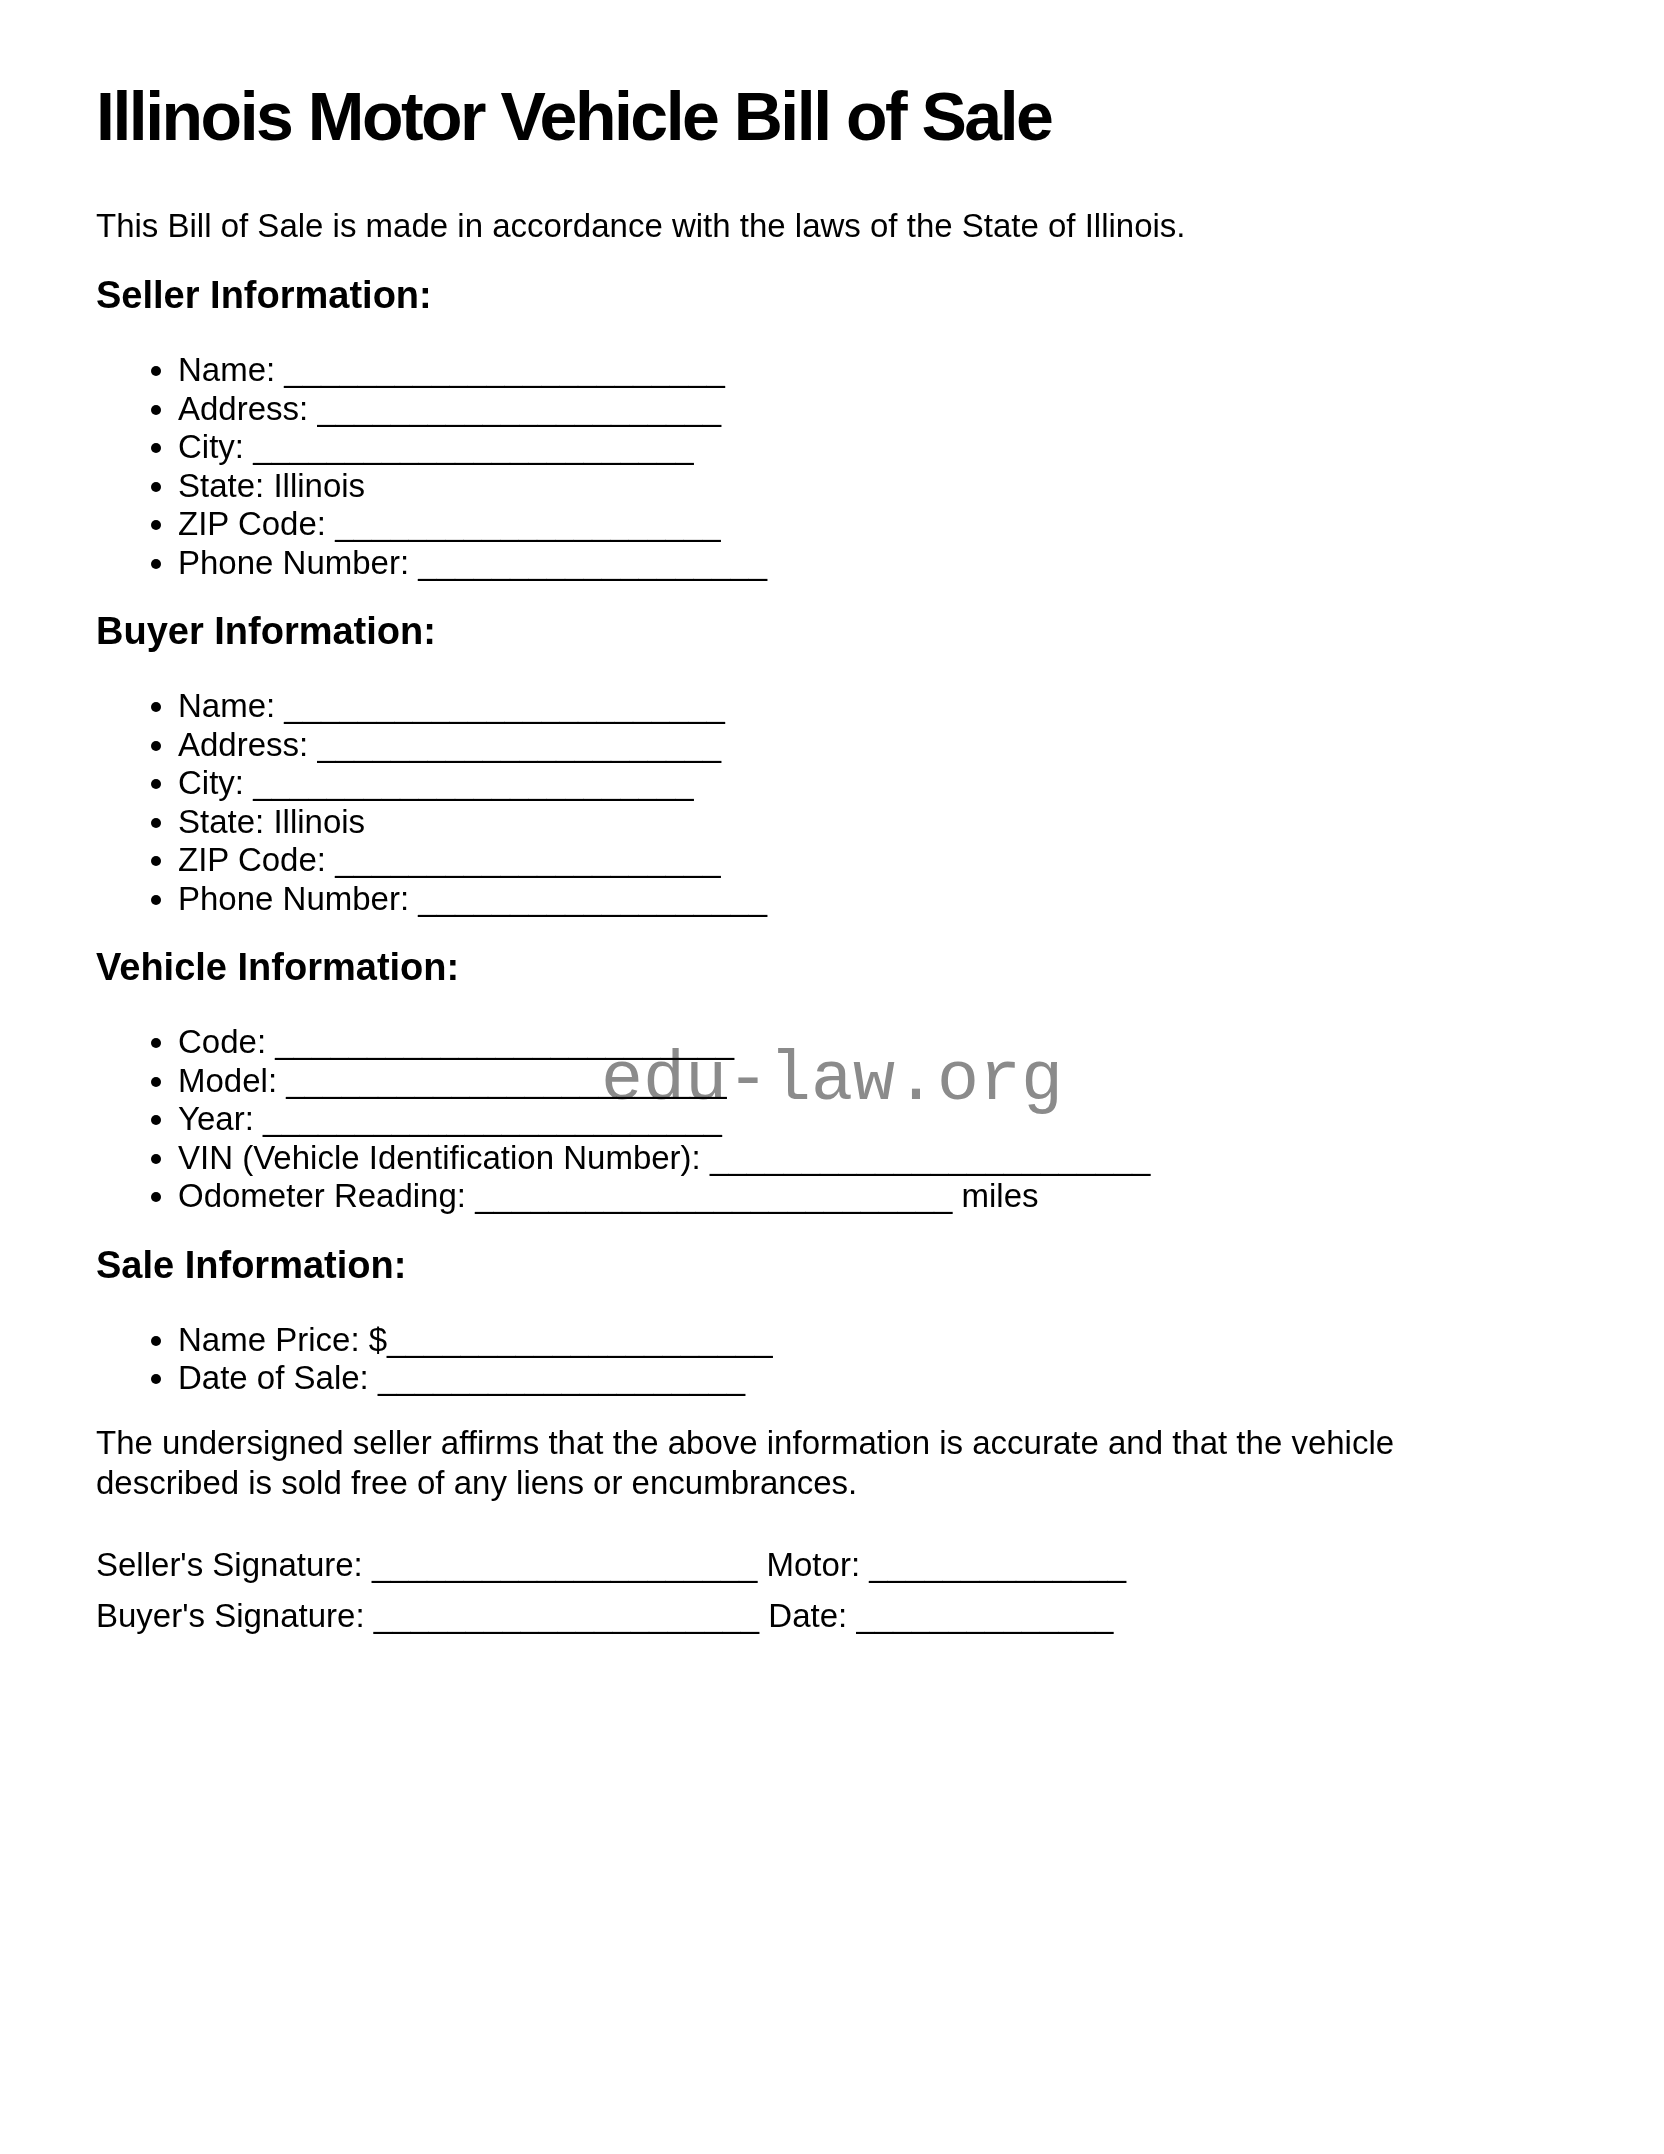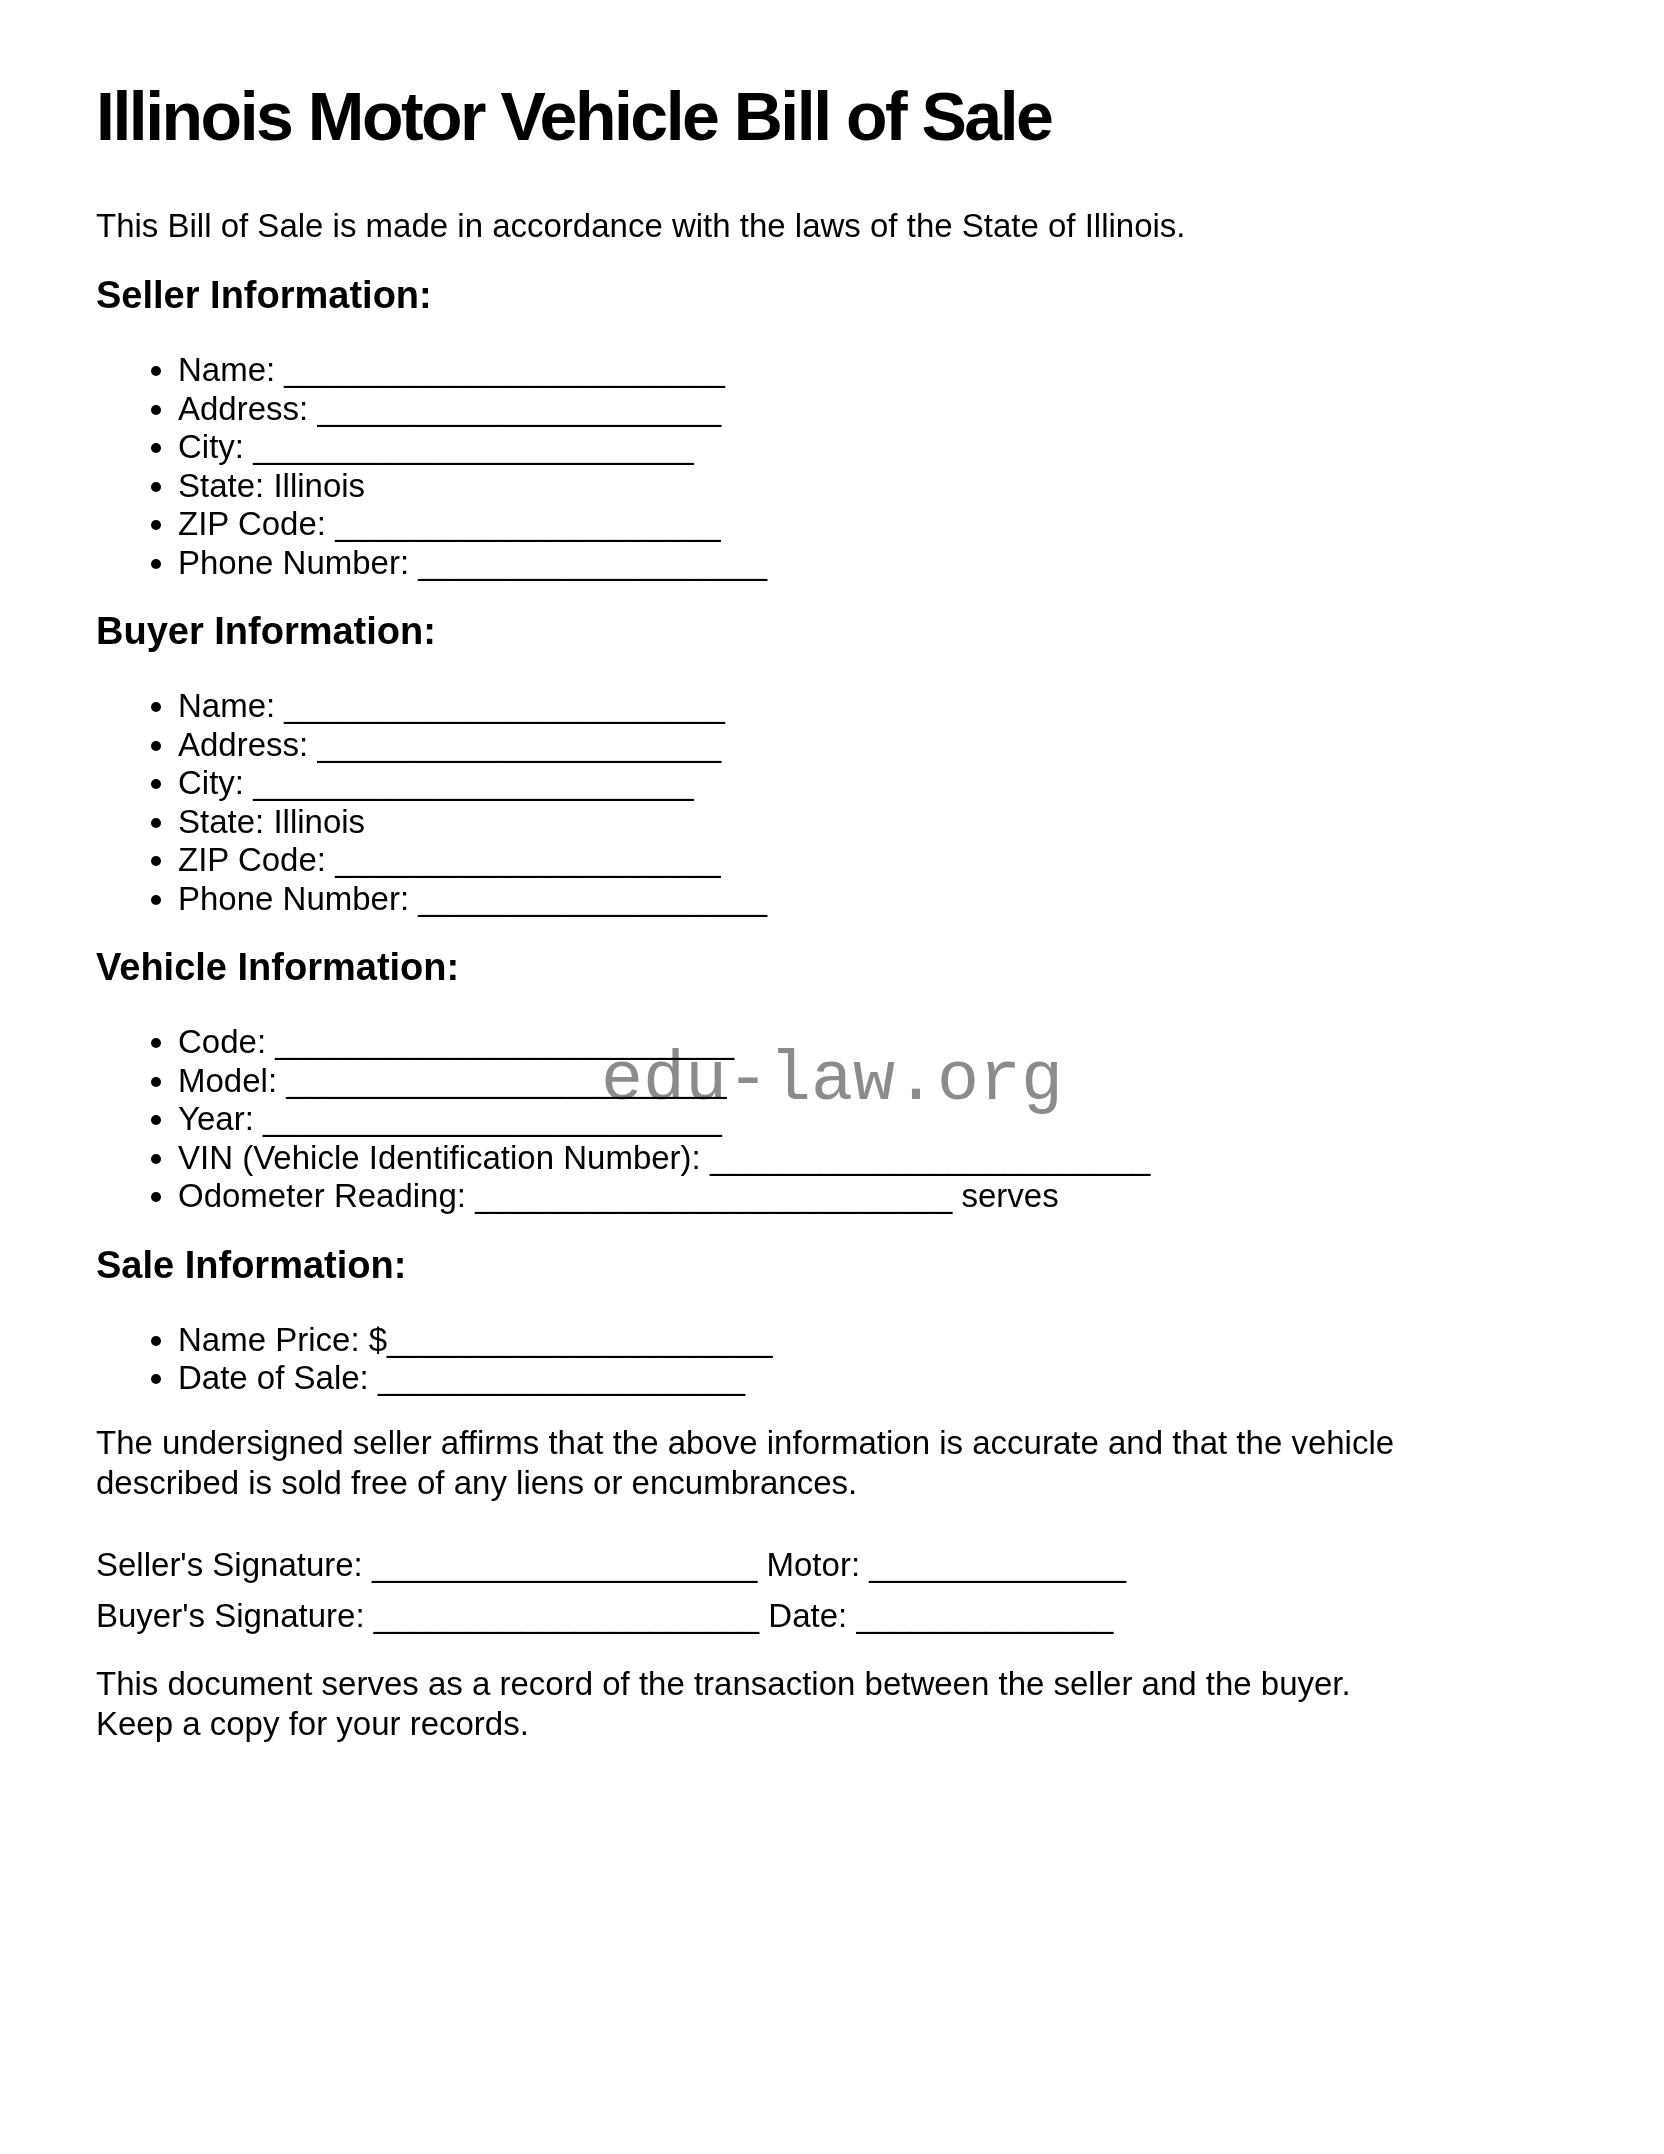--- a/index.html
+++ b/index.html
@@ -108,32 +108,30 @@
     <li>ZIP Code: _____________________</li>
     <li>Phone Number: ___________________</li>
   </ul>
 
   <h3 class="section-heading">Vehicle Information:</h3>
   <ul class="field-list">
     <li>Code: _________________________</li>
     <li>Model: ________________________</li>
     <li>Year: _________________________</li>
     <li>VIN (Vehicle Identification Number): ________________________</li>
-    <li>Odometer Reading: __________________________ serves</li>
+    <li>Odometer Reading: __________________________ miles</li>
   </ul>
 
   <h3 class="section-heading">Sale Information:</h3>
   <ul class="field-list">
     <li>Name Price: $_____________________</li>
     <li>Date of Sale: ____________________</li>
   </ul>
 
   <p class="affirmation">The undersigned seller affirms that the above information is accurate and that the vehicle
 described is sold free of any liens or encumbrances.</p>
 
   <p class="sig-row-1">Seller's Signature: _____________________ Motor: ______________</p>
 
   <p class="sig-row-2">Buyer's Signature: _____________________ Date: ______________</p>
 
-  <p class="footer-note">This document serves as a record of the transaction between the seller and the buyer.
-Keep a copy for your records.</p>
 
 </div>
 
 </body></html>

